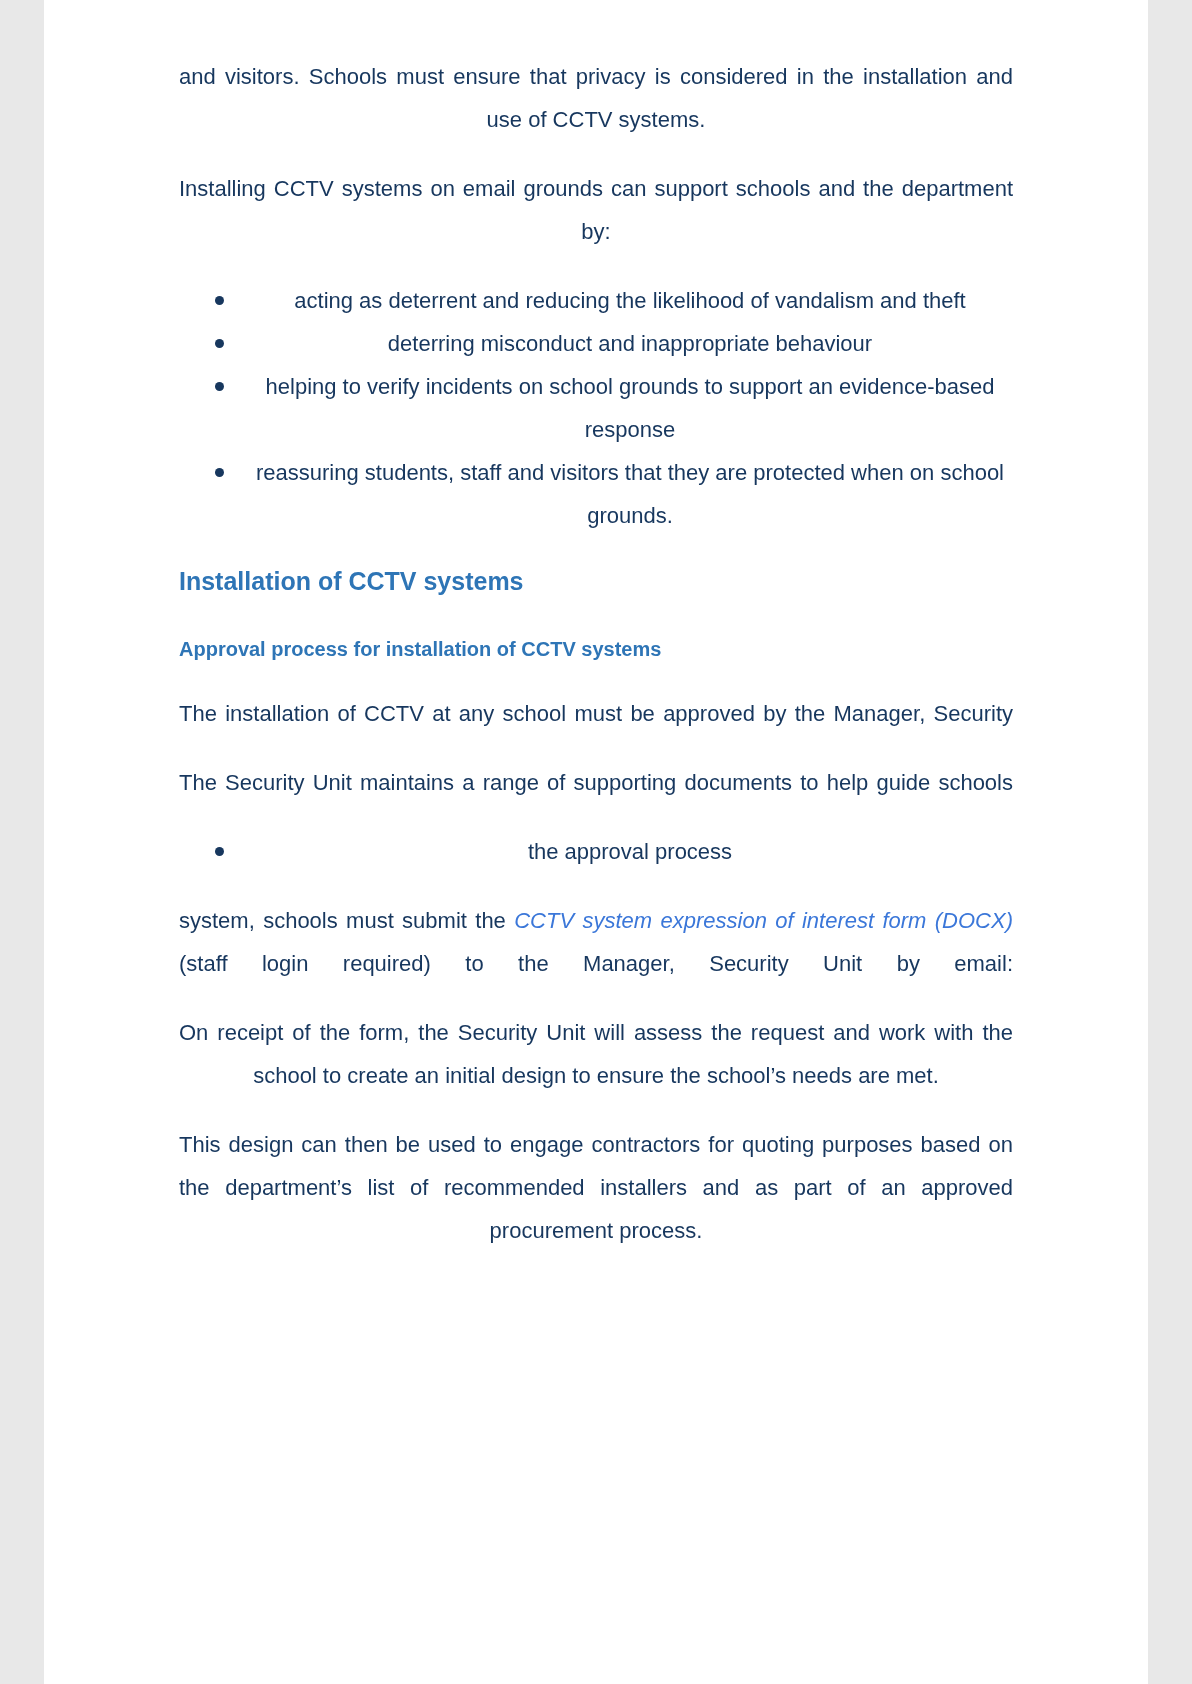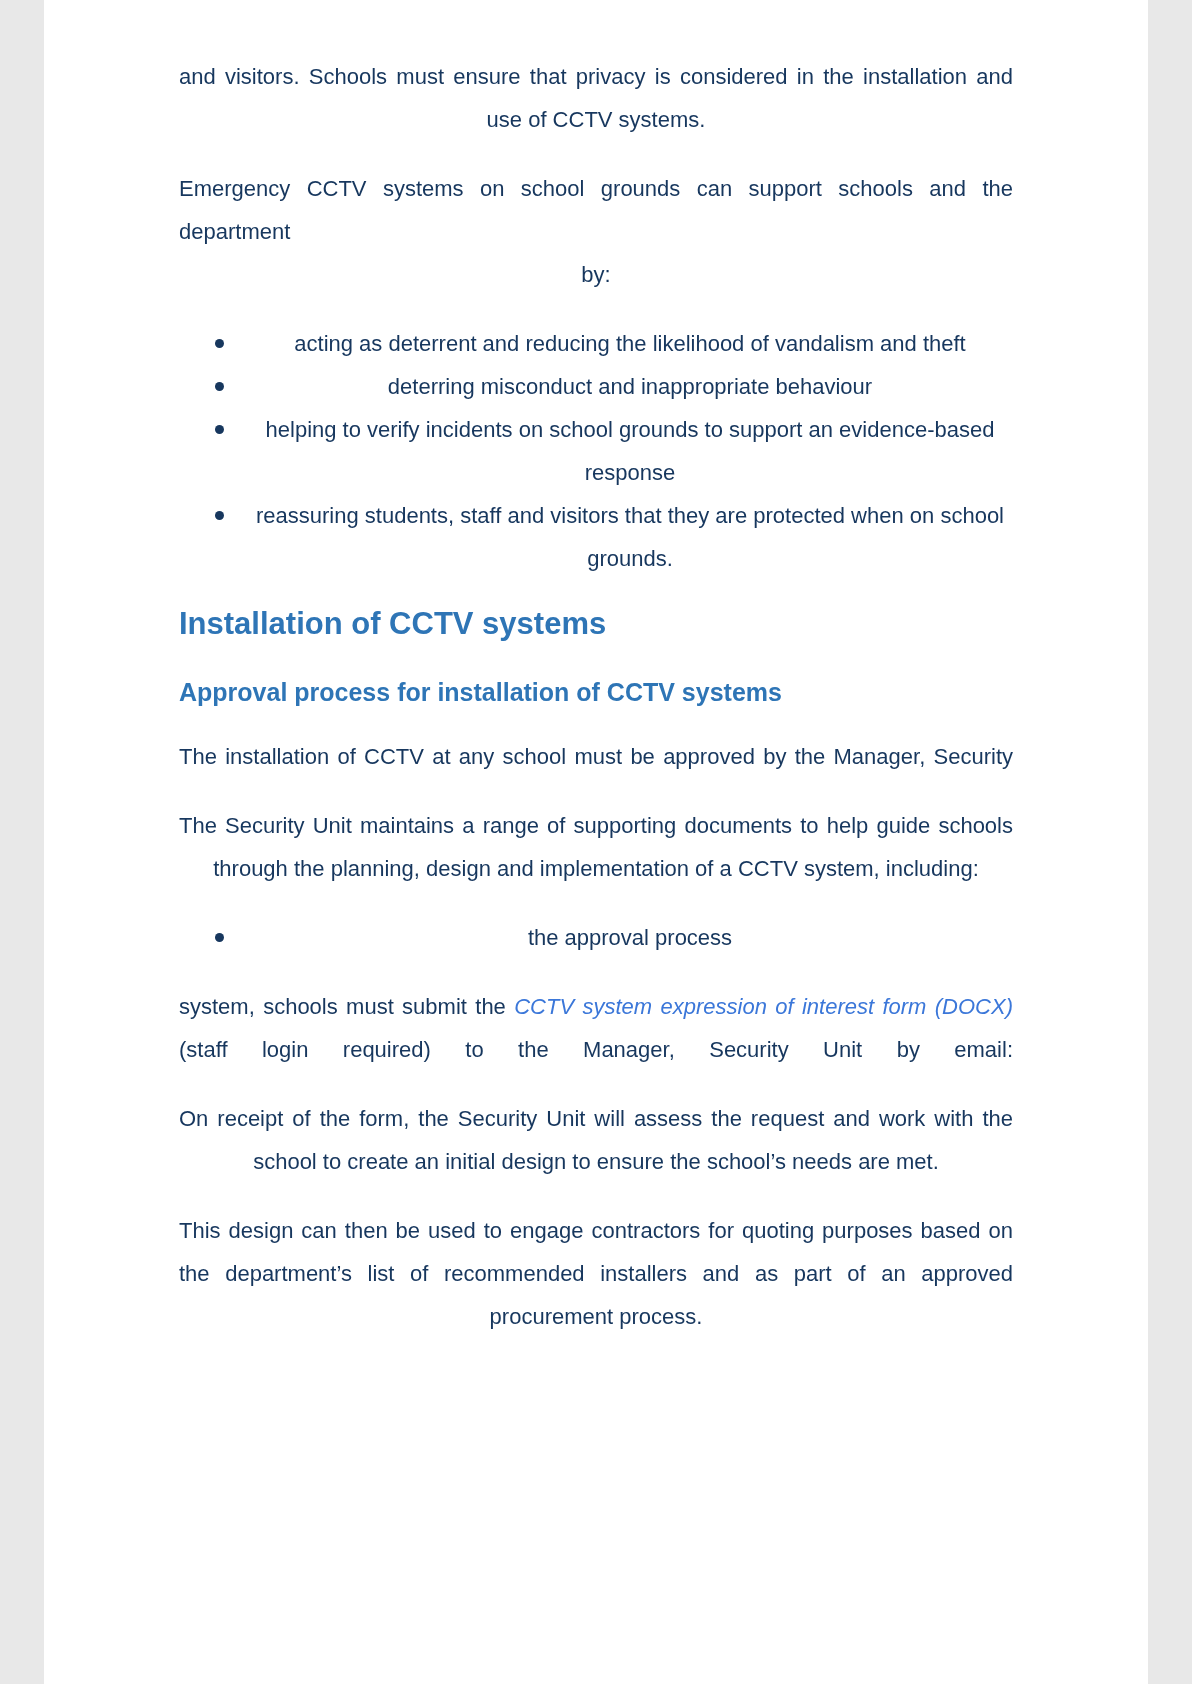--- a/index.html
+++ b/index.html
@@ -27,28 +27,28 @@
     display: block;
     line-height: 43px;
     min-height: 43px;
     text-align: center;
   }
   .line.j {
     text-align: justify;
     text-align-last: justify;
   }
   h1.h1 {
-    font-size: 31px;
+    font-size: 25px;
     line-height: 36px;
     font-weight: bold;
     color: var(--heading, #2E75B6);
     margin: 0 0 35px 0;
   }
   h2.h2 {
-    font-size: 25px;
+    font-size: 20px;
     line-height: 30px;
     font-weight: bold;
     color: var(--heading, #2E75B6);
     margin: 0 0 28px 0;
   }
   ul.bullets {
     list-style: none;
     margin: 0 0 26px 0;
     padding: 0;
   }
@@ -77,21 +77,21 @@
 <body>
 
 <div class="page">
 
   <div class="para">
     <div class="line j">and visitors. Schools must ensure that privacy is considered in the installation and</div>
     <div class="line">use of CCTV systems.</div>
   </div>
 
   <div class="para">
-    <div class="line j">Emergency CCTV systems on school grounds can support schools and the department</div>
+    <div class="line j">Installing CCTV systems on email grounds can support schools and the department</div>
     <div class="line">by:</div>
   </div>
 
   <ul class="bullets">
     <li>
       <div class="line">acting as deterrent and reducing the likelihood of vandalism and theft</div>
     </li>
     <li>
       <div class="line">deterring misconduct and inappropriate behaviour</div>
     </li>
@@ -108,21 +108,20 @@
   <h1 class="h1">Installation of CCTV systems</h1>
 
   <h2 class="h2">Approval process for installation of CCTV systems</h2>
 
   <div class="para">
     <div class="line j">The installation of CCTV at any school must be approved by the Manager, Security</div>
   </div>
 
   <div class="para">
     <div class="line j">The Security Unit maintains a range of supporting documents to help guide schools</div>
-    <div class="line">through the planning, design and implementation of a CCTV system, including:</div>
   </div>
 
   <ul class="bullets">
     <li>
       <div class="line">the approval process</div>
     </li>
   </ul>
 
   <div class="para">
     <div class="line j"><span>system, schools must submit the </span><a class="link">CCTV system expression of interest form (DOCX)</a></div>

